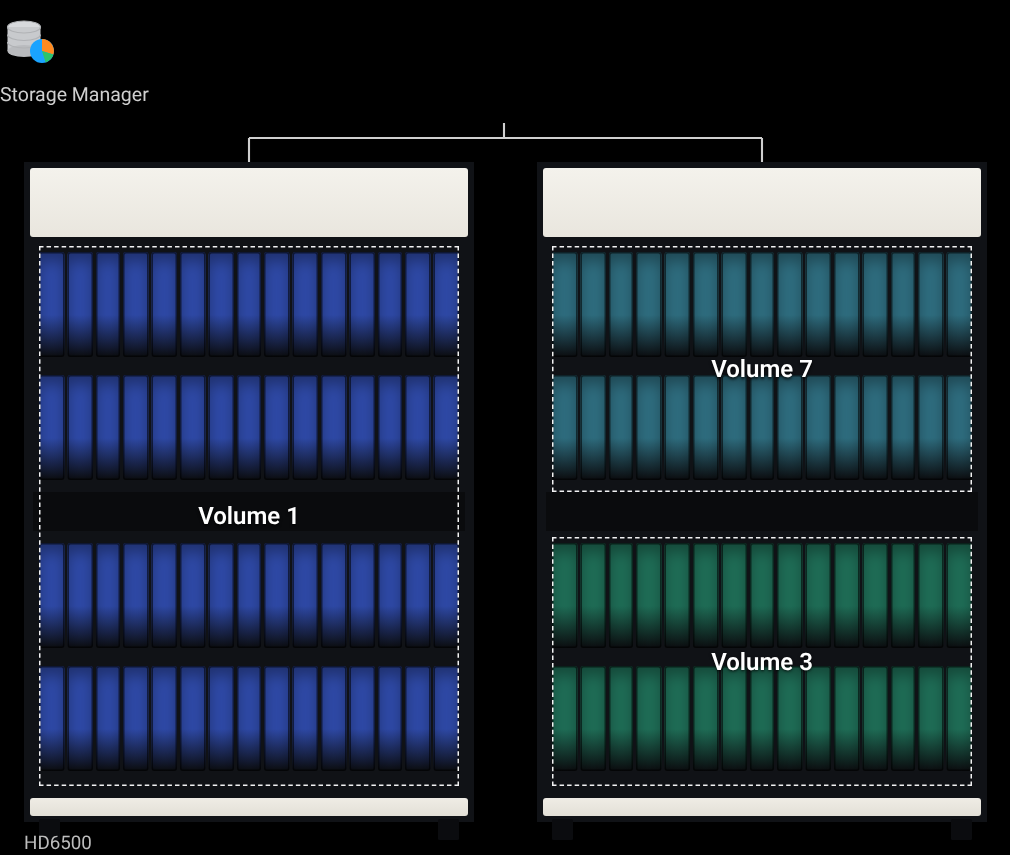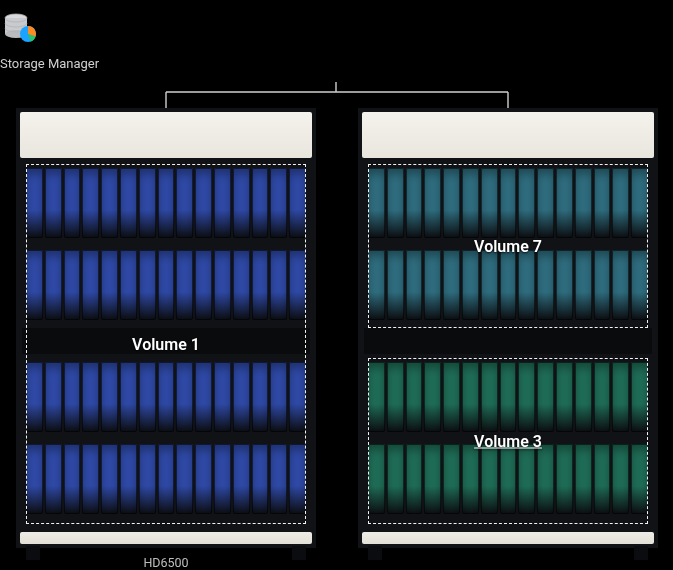--- a/index.html
+++ b/index.html
@@ -131,27 +131,26 @@
   }
 
   
   .vol1 { left: 10px; right: 10px; top: 56px; bottom: 24px; }
   .vol1 .vollabel { top: 50%; }
 
   
   .vol2 { left: 10px; right: 10px; top: 56px; height: 164px; }
   .vol2 .vollabel { top: 50%; }
   .vol3 { left: 10px; right: 10px; top: 250px; bottom: 24px; }
-  .vol3 .vollabel { top: 50%; text-decoration: underline; }
+  .vol3 .vollabel { top: 50%; }
 
   
   .caption {
     position: absolute;
     width: 300px;
-    text-align: center;
     font-size: 12.5px;
     color: #bdbdbd;
     top: 555px;
   }
   .caption.left  { left: 16px; }
   .caption.right { left: 358px; }
 </style>
 </head>
 <body>
 

